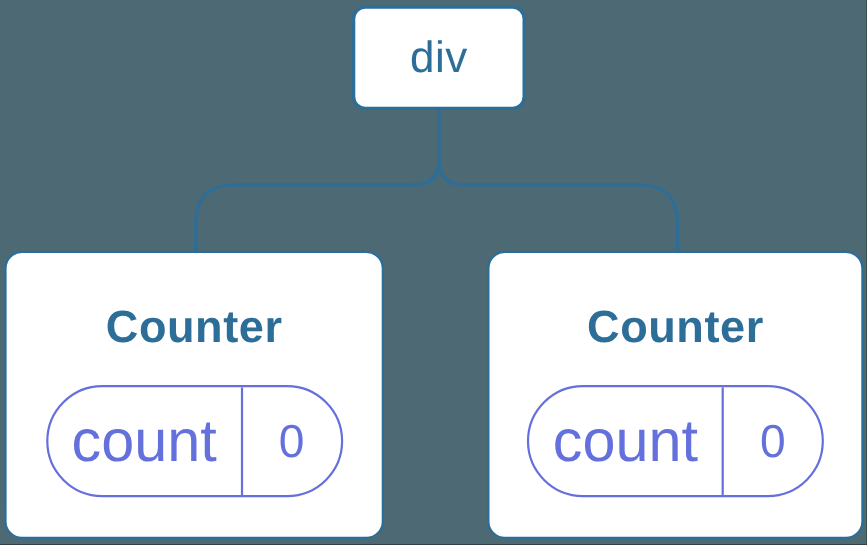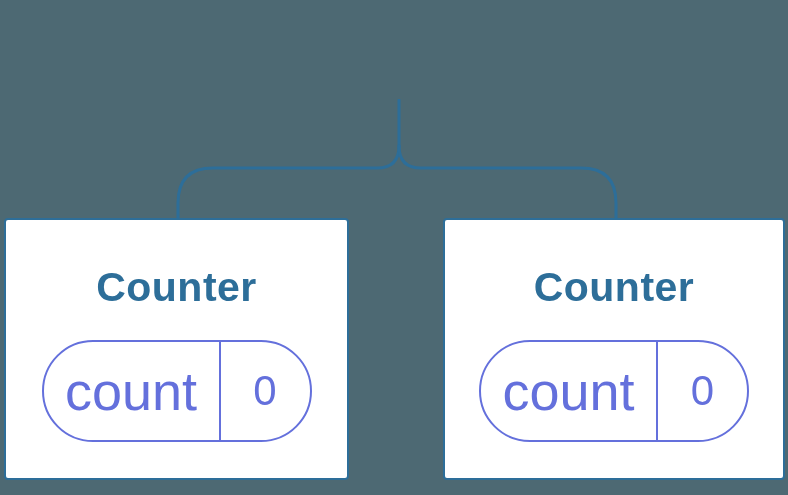--- a/index.html
+++ b/index.html
@@ -52,25 +52,25 @@
   .connector path {
     fill: none;
     stroke: var(--blue);
     stroke-width: 3;
     stroke-linecap: round;
   }
 
   
   .card {
     position: absolute;
-    top: 218px;
+    top: 228px;
     height: 262px;
     background: var(--node-fill);
     border: 2px solid var(--blue);
-    border-radius: 4px;
+    border-radius: 16px;
     display: flex;
     flex-direction: column;
     align-items: center;
     justify-content: center;
     gap: 32px;
     padding-top: 10px;
   }
   .card-left  { left: 4px;   width: 345px; }
   .card-right { left: 443px; width: 342px; }
 
@@ -110,20 +110,23 @@
     color: var(--indigo);
     font-size: 42px;
     font-weight: 400;
   }
 </style>
 </head>
 <body>
 
 <div class="stage">
 
+  <div class="root-node">
+    <span class="label">div</span>
+  </div>
 
   <svg class="connector" viewBox="0 0 788 131" aria-hidden="true">
     <path d="M399 1 L399 47"></path>
     <path d="M399 47 Q399 69 377 69 L213 69 Q178 69 178 104 L178 130"></path>
     <path d="M399 47 Q399 69 421 69 L581 69 Q616 69 616 104 L616 130"></path>
   </svg>
 
   <div class="card card-left">
     <div class="card-title">Counter</div>
     <div class="pill">

